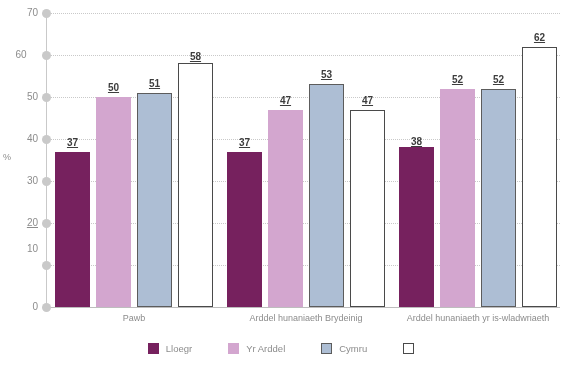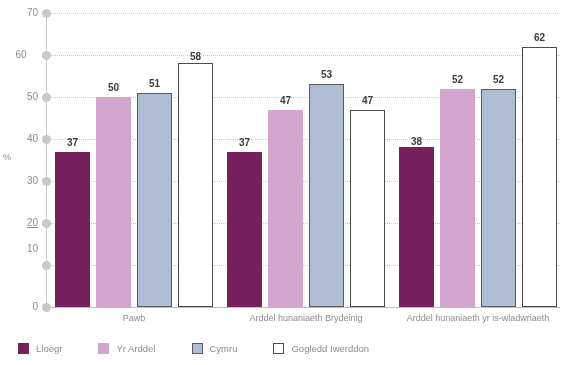--- a/index.html
+++ b/index.html
@@ -52,34 +52,35 @@
   .bar.s0{background:#76215e;}
   .bar.s1{background:#d3a6cf;}
   .bar.s2{background:#adbed4;border:1px solid #5c5c5c;}
   .bar.s3{background:#ffffff;border:1px solid #4a4a4a;}
 
   .bar-label{
     position:absolute;
     text-align:center;
     font-size:10px;font-weight:bold;color:#3d3d3d;
     width:40px;
+    text-decoration:underline;
   }
 
   
   .cat-label{
     position:absolute;top:313px;
     font-size:9px;color:#8c8c8c;
     text-align:center;
     white-space:nowrap;
   }
 
   
   .legend{
     position:absolute;left:0;top:338px;width:569px;height:20px;
-    display:flex;align-items:center;
+    display:flex;justify-content:center;align-items:center;
   }
   .legend-item{
     display:flex;align-items:center;
     margin:0 18px;
   }
   .legend-swatch{
     width:11px;height:11px;box-sizing:border-box;margin-right:7px;
   }
   .legend-swatch.s0{background:#76215e;}
   .legend-swatch.s1{background:#d3a6cf;}
@@ -163,17 +164,16 @@
       <div class="legend-item">
         <span class="legend-swatch s1"></span>
         <span class="legend-text">Yr Arddel</span>
       </div>
       <div class="legend-item">
         <span class="legend-swatch s2"></span>
         <span class="legend-text">Cymru</span>
       </div>
       <div class="legend-item">
         <span class="legend-swatch s3"></span>
-        <span class="legend-text">Gogledd Iwerddon</span>
       </div>
     </div>
 
 </div>
 
 </body></html>

